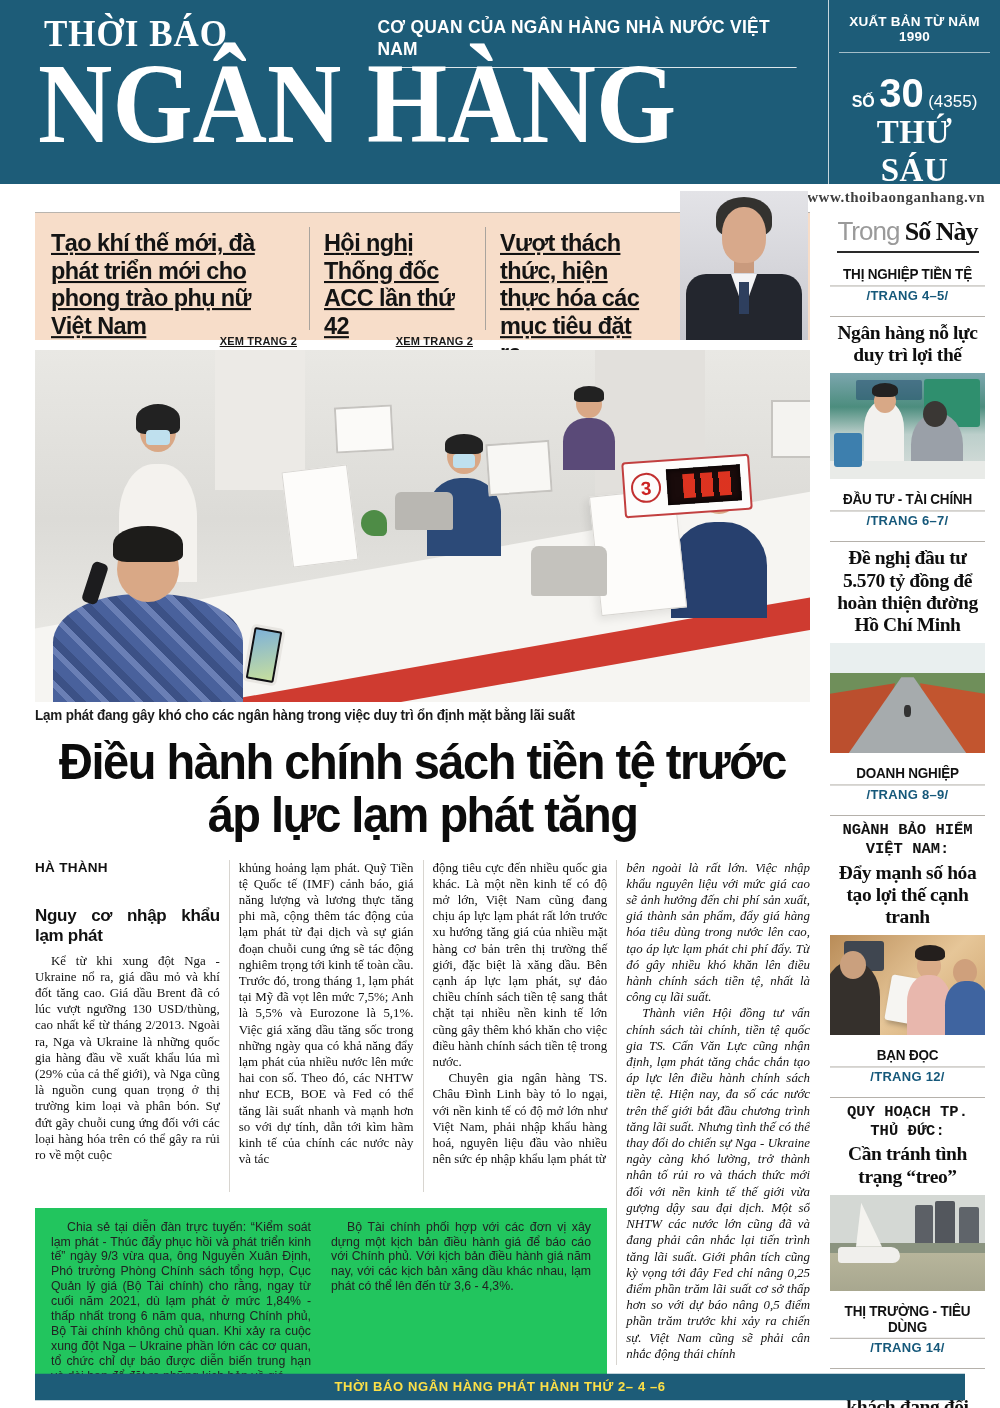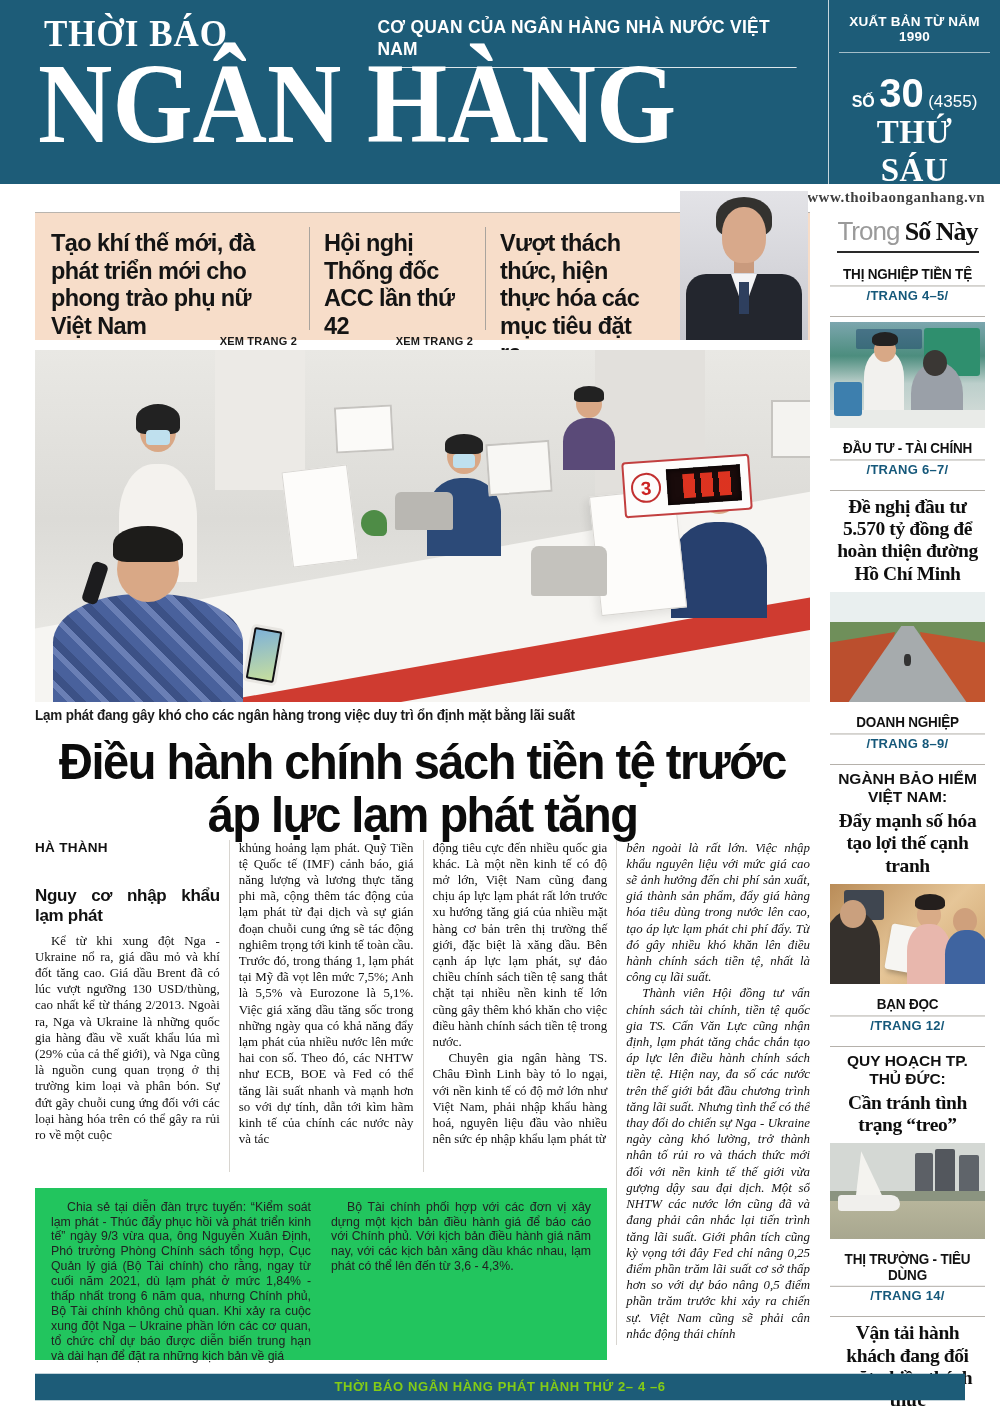--- a/index.html
+++ b/index.html
@@ -22,21 +22,21 @@
   .below-mast { width:985px; text-align:right; padding:4px 0 2px 0; }
   .website { font-family:"Liberation Serif", serif; font-weight:bold; font-size:15px; color:#404040; text-decoration:none; letter-spacing:.5px; }
 
   
   .content { position:absolute; top:212px; left:35px; width:950px; display:flex; }
   .left-col { width:775px; }
   .sidebar { width:155px; margin-left:20px; }
 
   
   .teasers { position:relative; border-top:1px solid #b9b4ae; background:#f7ddc9; height:128px; display:flex; padding:14px 0 10px 12px; }
-  .teaser { display:flex; flex-direction:column; justify-content:space-between; padding:2px 12px 0 4px; }
+  .teaser { display:flex; flex-direction:column; justify-content:space-between; padding:2px 12px 0 4px;text-decoration:underline; }
   .teaser.t1 { width:262px; }
   .teaser.t2 { width:176px; border-left:1px solid #a9a49e; padding-left:14px; }
   .teaser.t3 { width:182px; border-left:1px solid #a9a49e; padding-left:14px; }
   .teaser h3 { font-size:23.5px; line-height:1.13; letter-spacing:-.6px; color:#141414; transform:scaleY(1.04); transform-origin:top left; }
   .xem { font-weight:bold; font-size:11px; color:#1a1a1a; text-align:right; letter-spacing:.2px; }
   .portrait { position:absolute; right:2px; top:-22px; width:128px; height:149px; background:linear-gradient(180deg,#e3e3e7,#c9c9cf); }
   .portrait .hair { position:absolute; top:6px; left:36px; width:56px; height:40px; border-radius:50% 50% 30% 30%; background:#33322f; }
   .portrait .face { position:absolute; top:16px; left:42px; width:44px; height:56px; border-radius:48% 48% 42% 42%; background:#d8a98b; }
   .portrait .neck { position:absolute; top:66px; left:54px; width:20px; height:16px; background:#c99a7d; }
   .portrait .suit { position:absolute; bottom:0; left:6px; width:116px; height:66px; border-radius:20px 20px 0 0; background:#23262e; }
@@ -47,47 +47,47 @@
   .main-photo { position:relative; margin-top:10px; width:775px; height:352px; background:linear-gradient(180deg,#e9e8e4 0%,#dcdbd7 48%,#efeeea 100%); overflow:hidden; }
   .person { position:absolute; }
   .person .head { position:absolute; left:50%; transform:translateX(-50%); top:0; border-radius:50%; background:#d9a886; }
   .person .hairb { position:absolute; left:50%; transform:translateX(-50%); border-radius:50% 50% 20% 20%; background:#222; }
   .person .mask { position:absolute; left:50%; transform:translateX(-50%); border-radius:4px; background:#bfe0ee; }
   .person .body { position:absolute; bottom:0; width:100%; border-radius:45% 45% 0 0; }
   .caption { margin-top:5px; font-weight:bold; font-size:13.5px; color:#1c1c1c; letter-spacing:-.2px; transform:scaleY(1.05); transform-origin:top left; }
 
   
   .headline { margin-top:14px; text-align:center; font-size:47px; line-height:1.06; letter-spacing:-1.5px; color:#0c0c0c; font-weight:bold; transform:scaleY(1.05); transform-origin:top center; }
-  .article { position:relative; margin-top:4px; height:522px; display:flex; }
+  .article { position:relative; margin-top:24px; height:522px; display:flex; }
   .acol { width:25%; padding:0 9px; font-family:"Liberation Serif", serif; font-size:12.9px; line-height:16.2px; text-align:justify; overflow:hidden; }
   .acol p { text-indent:16px; }
   .acol.c1 { padding-left:0; height:332px; }
   .acol.c2, .acol.c3 { border-left:1px solid #d8d5d0; height:332px; }
   .acol.c4 { border-left:1px solid #d8d5d0; height:505px; padding-right:0;font-style:italic; }
   .byline { font-family:"Liberation Sans", sans-serif; font-weight:bold; font-size:13.5px; letter-spacing:.3px; margin-bottom:30px; text-indent:0; }
   .subhead { font-family:"Liberation Sans", sans-serif; font-weight:bold; font-size:17px; line-height:1.2; letter-spacing:-.3px; margin-bottom:6px; }
   .quote-box { position:absolute; left:0; top:348px; width:572px; height:172px; background:#22c55e; display:flex; padding:12px 16px; }
   .qcol { width:50%; font-size:12.3px; line-height:14.9px; text-align:justify; color:#222; }
   .qcol.q1 { padding-right:10px; }
   .qcol.q2 { padding-left:10px; }
   .qcol p.ind { text-indent:16px; }
 
   
   .sb-header { text-align:center; padding-bottom:4px; margin:4px auto 14px auto; width:142px; border-bottom:2px solid #2a2a2a; font-size:26px; letter-spacing:-1px; }
   .sb-header .lt { color:#9a9a9a; }
   .sb-header .bd { color:#111; font-weight:bold; font-family:"Liberation Serif", serif; }
   .sb-section { margin-bottom:13px; text-align:center; }
   .sb-label { font-weight:bold; font-size:13.5px; letter-spacing:-.2px; color:#111; padding-bottom:3px; border-bottom:1px solid #b5b1ab; transform:scaleY(1.05); }
   .sb-page { font-weight:bold; font-size:13px; color:#15587a; padding:2px 0 13px 0; border-bottom:1px solid #b5b1ab; margin-bottom:5px; letter-spacing:.3px; }
-  .sb-kicker { font-family:Liberation Sans, sans-serif; font-weight:bold; font-size:15.5px; line-height:1.2; color:#111; margin:2px 0; }
+  .sb-kicker { font-family:Liberation Mono, monospace; font-weight:bold; font-size:15.5px; line-height:1.2; color:#111; margin:2px 0; }
   .sb-headline { font-family:"Liberation Serif", serif; font-weight:bold; font-size:19.5px; line-height:1.14; letter-spacing:-.4px; color:#0e0e0e; margin:3px 0 7px 0; }
   .sb-photo { position:relative; width:155px; overflow:hidden; }
 
   
-  .bottom-bar { position:absolute; left:35px; bottom:8px; width:930px; height:26px; background:#1d5c78; color:#84cc16; text-align:center; font-weight:bold; font-size:13px; letter-spacing:.6px; line-height:26px; transform:scaleY(1.02); }
+  .bottom-bar { position:absolute; left:35px; bottom:8px; width:930px; height:26px; background:#1d5c78; color:#fde047; text-align:center; font-weight:bold; font-size:13px; letter-spacing:.6px; line-height:26px; transform:scaleY(1.02); }
 </style>
 </head>
 <body>
 
 <div class="page">
 
   <header class="masthead">
     <div class="mh-kicker">THỜI BÁO</div>
     <div class="mh-title">NGÂN HÀNG</div>
     <div class="mh-organ">
@@ -229,20 +229,21 @@
     </div>
 
     <aside class="sidebar">
       <div class="sb-header">
         <span class="lt">Trong</span><span class="bd"> Số Này</span>
       </div>
 
       <div class="sb-section">
         <div class="sb-label">THỊ NGHIỆP TIỀN TỆ</div>
         <div class="sb-page">/TRANG 4–5/</div>
+        <div class="sb-headline">Ngân hàng nỗ lực duy trì lợi thế</div>
         <div class="sb-photo" style="height:106px;background:linear-gradient(180deg,#7ca6ae 0%,#4c8d7e 32%,#bccfcb 58%,#dadfdc 100%);">
           <div style="position:absolute;right:5px;top:6px;width:56px;height:48px;background:#2f8f6e;border-radius:3px;"></div>
           <div style="position:absolute;left:26px;top:7px;width:66px;height:20px;background:rgba(36,76,112,.55);border-radius:2px;"></div>
           <div style="position:absolute;left:34px;top:28px;width:40px;height:60px;background:#f2f1ee;border-radius:45% 45% 0 0;"></div>
           <div style="position:absolute;left:44px;top:16px;width:22px;height:24px;background:#d8a886;border-radius:50%;"></div>
           <div style="position:absolute;left:42px;top:10px;width:26px;height:14px;background:#222;border-radius:50% 50% 30% 30%;"></div>
           <div style="position:absolute;right:22px;top:40px;width:52px;height:66px;background:#9aa0a8;border-radius:48% 48% 0 0;"></div>
           <div style="position:absolute;right:38px;top:28px;width:24px;height:26px;background:#3a3734;border-radius:50%;"></div>
           <div style="position:absolute;left:0;bottom:0;width:100%;height:18px;background:#e9ebe8;"></div>
           <div style="position:absolute;left:4px;bottom:12px;width:28px;height:34px;background:#3d7fae;border-radius:3px;"></div>

